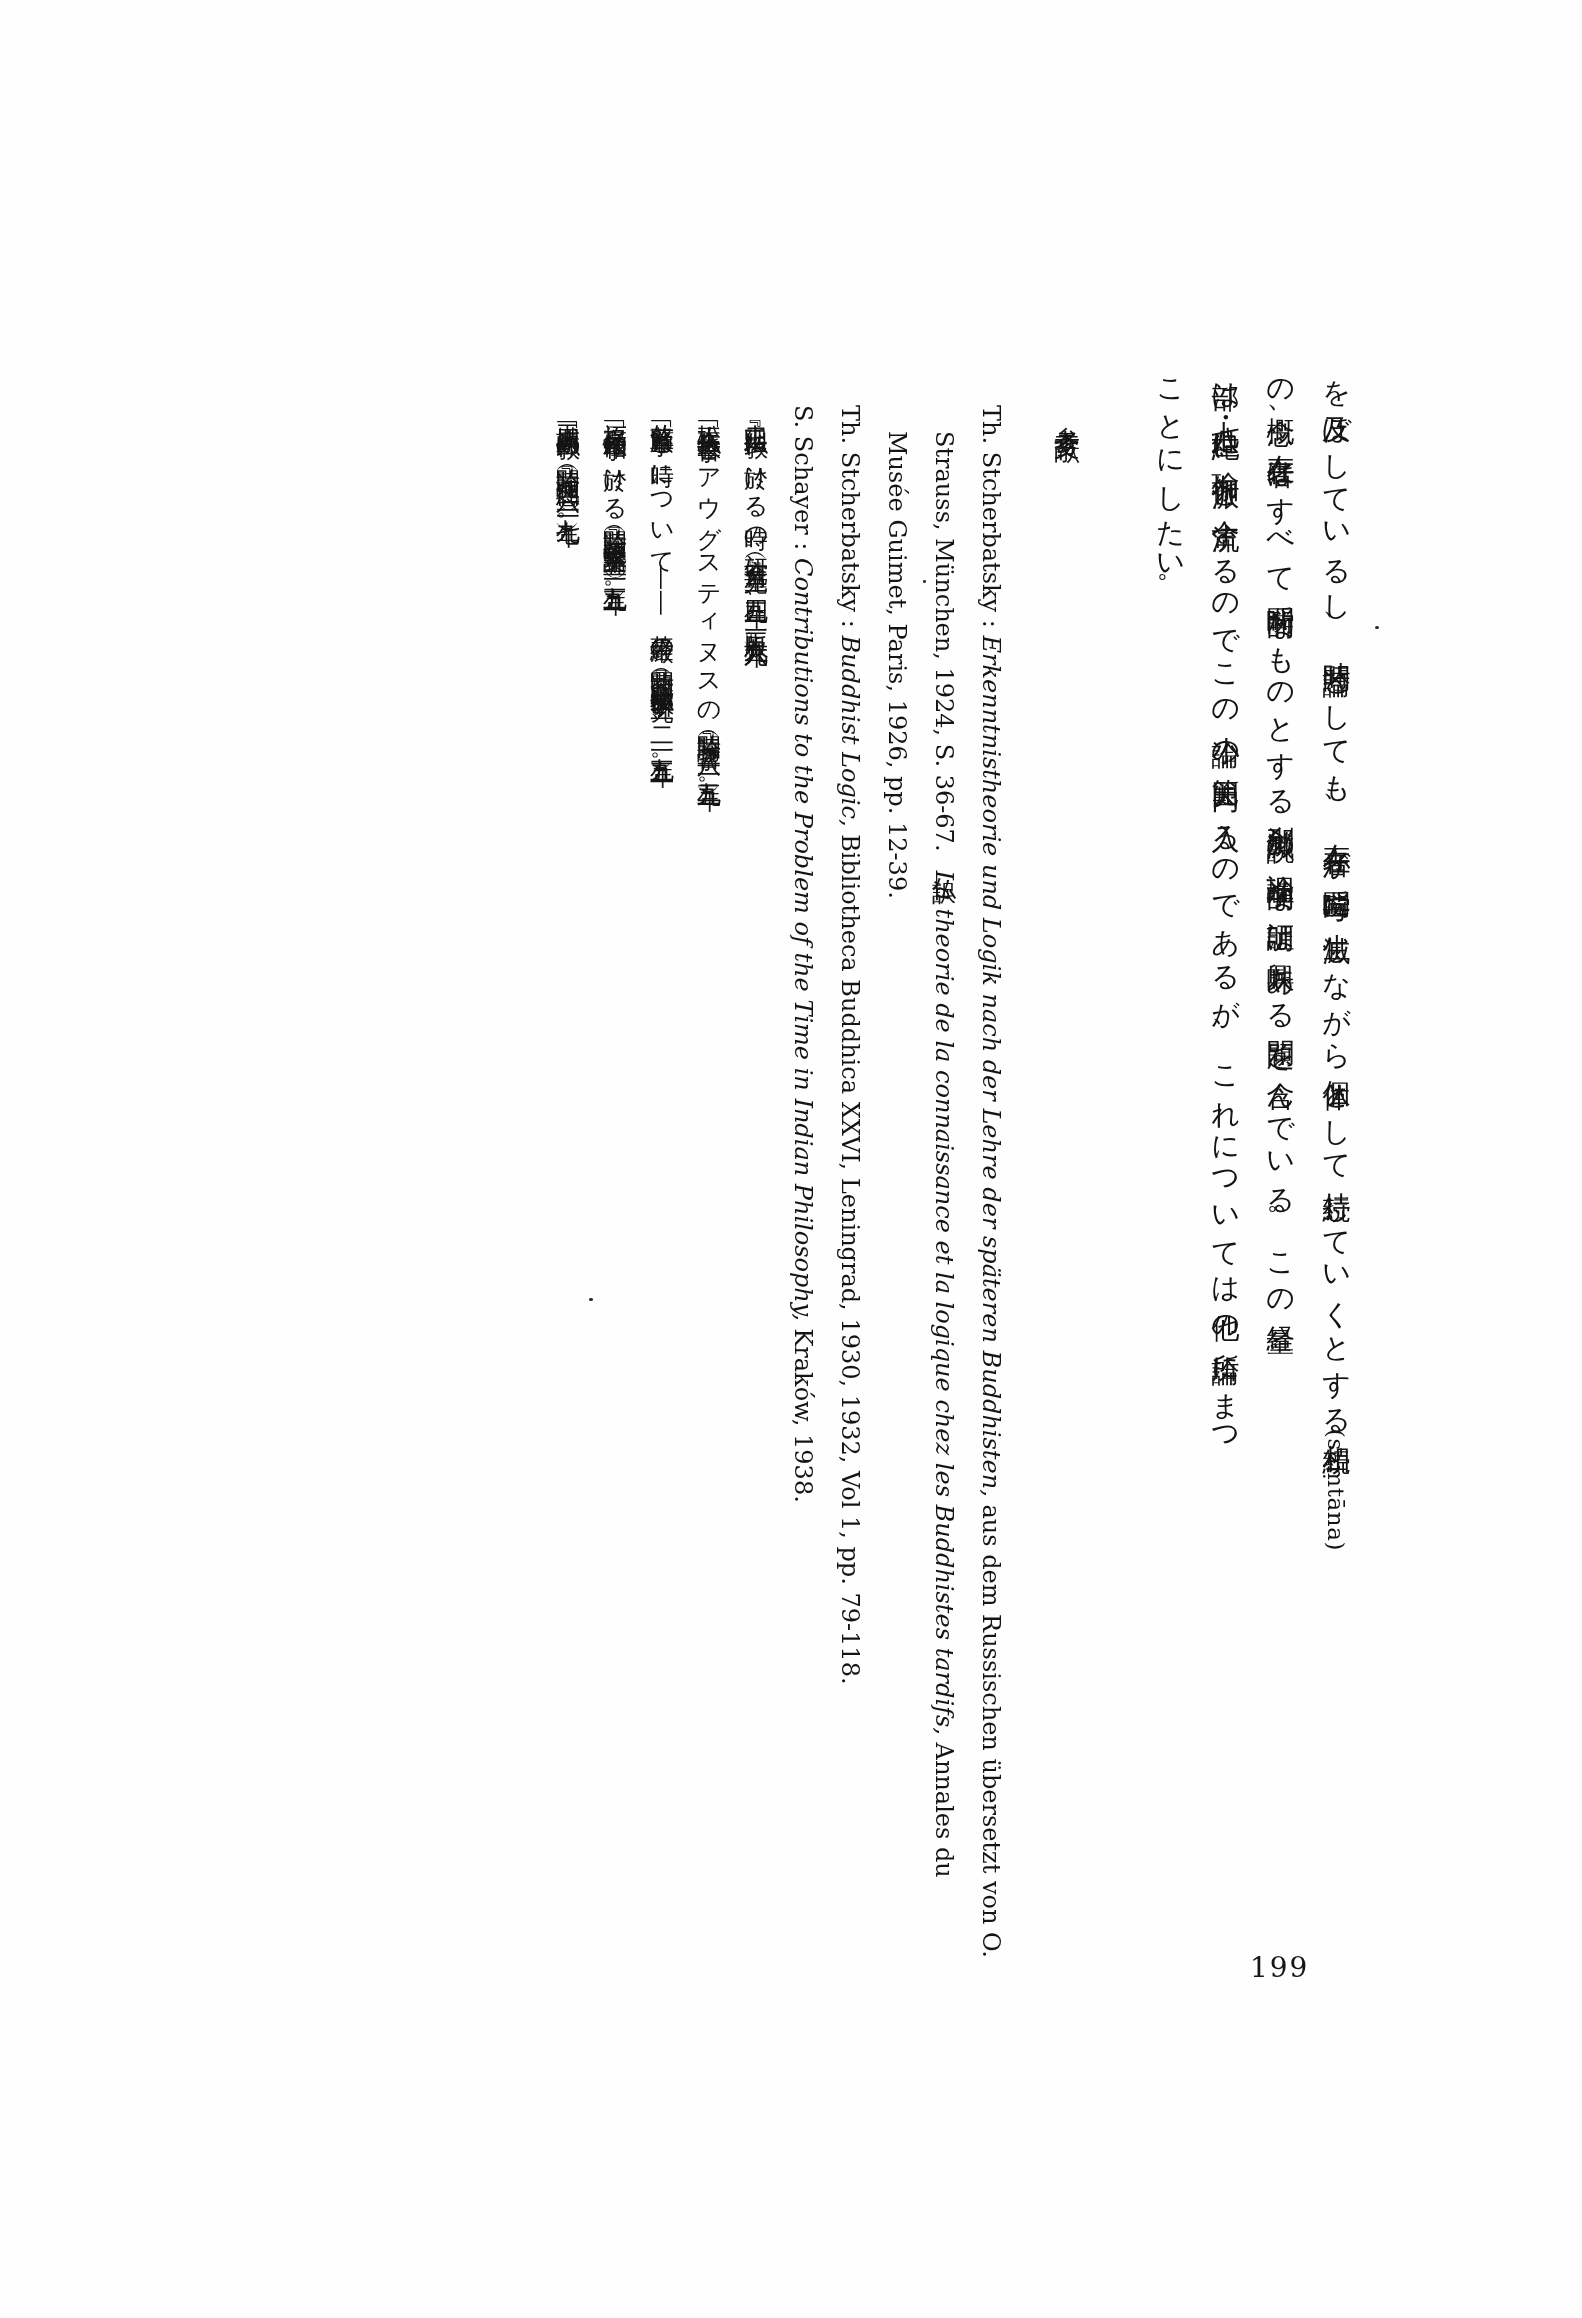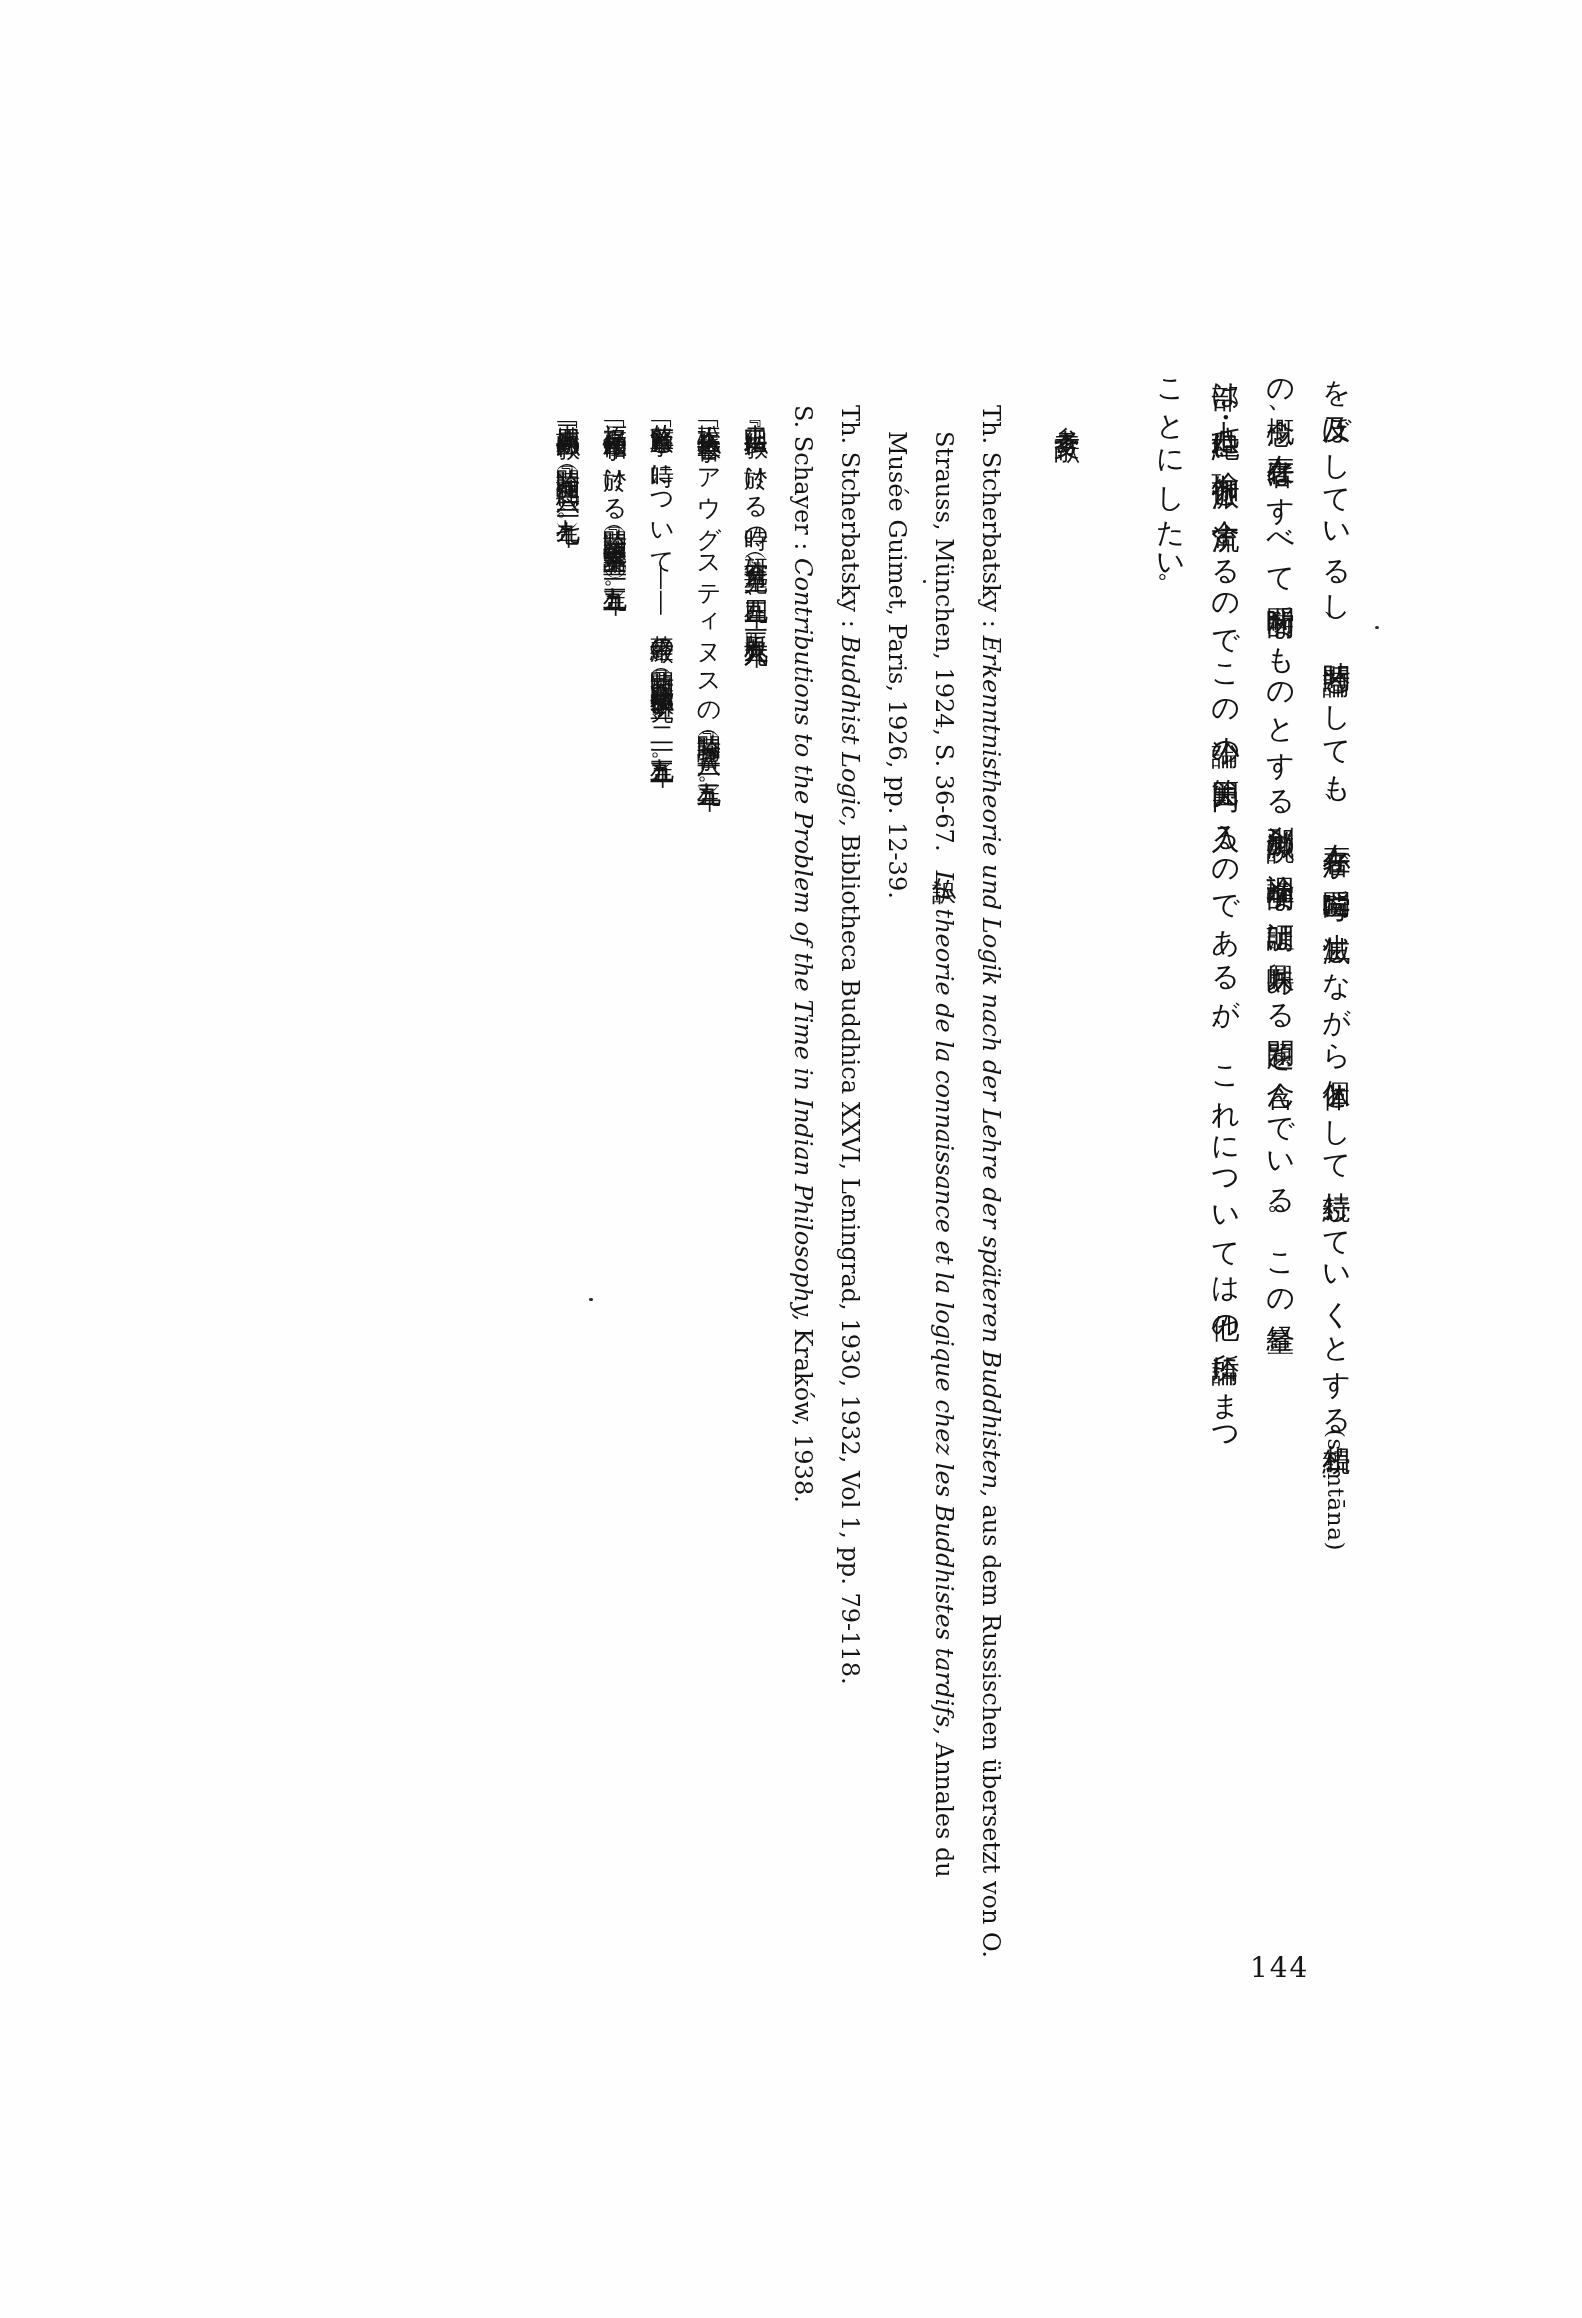--- a/index.html
+++ b/index.html
@@ -85,20 +85,20 @@
       <div class="vline"><span class="">の概念、存在者はすべて瞬間的なものとする刹那滅説の論理学的な証明は興味ある問題を含んでいる。この経量</span></div>
       <div class="vline"><span class="">部は七・八世紀に瑜伽行派と合流するのでこの小論の範囲内に入るのであるが、これについては他の所論にまつ</span></div>
       <div class="vline"><span class="">ことにしたい。</span></div>
     </div>
 
   <div class="refs-block">
     <div class="refs-heading">参考文献</div>
     <div style="display: contents;"><div class="refline"><span class="">Th. Stcherbatsky : </span><span class="italic ">Erkenntnistheorie und Logik nach der Lehre der späteren Buddhisten,</span><span class=""> aus dem Russischen übersetzt von O.</span></div><div class="refline cont"><span class="">Strauss, München, 1924, S. 36-67. </span><span class="cjk ">仏訳</span><span class=""> </span><span class="italic ">La theorie de la connaissance et la logique chez les Buddhistes tardifs,</span><span class=""> Annales du</span></div><div class="refline cont"><span class="">Musée Guimet, Paris, 1926, pp. 12-39.</span></div><div class="refline"><span class="">Th. Stcherbatsky : </span><span class="italic ">Buddhist Logic,</span><span class=""> Bibliotheca Buddhica XXVI, Leningrad, 1930, 1932, Vol 1, pp. 79-118.</span></div><div class="refline"><span class="">S. Schayer : </span><span class="italic ">Contributions to the Problem of the Time in Indian Philosophy,</span><span class=""> Kraków, 1938.</span></div><div class="refline"><span class="cjk ">中山延二『仏教に於ける時の研究』（百華苑、一九四三年、再版一九六九年）。</span></div><div class="refline"><span class="cjk ">松本正夫「仏教哲学とアウグスティヌスの時間論」（『哲学』二八、一九五二年）。</span></div><div class="refline"><span class="cjk ">佐藤賢順「事と時について――華厳経の時間観念」（『印度学仏教学研究』三―二、一九五五年）。</span></div><div class="refline"><span class="cjk ">福原亮厳「性相学に於ける時間論」（『龍谷大学論集』三五〇、一九五五年）。</span></div><div class="refline"><span class="cjk ">玉城康四郎「仏教の時間論」（『理想』四六〇、一九七一年）。</span></div></div>
   </div>
 
-  <div class="page-number">144</div>
+  <div class="page-number">199</div>
 
   <div class="speck s1"></div>
   <div class="speck s2"></div>
   <div class="speck s3"></div>
 
 </div>
 
 
 </body></html>

